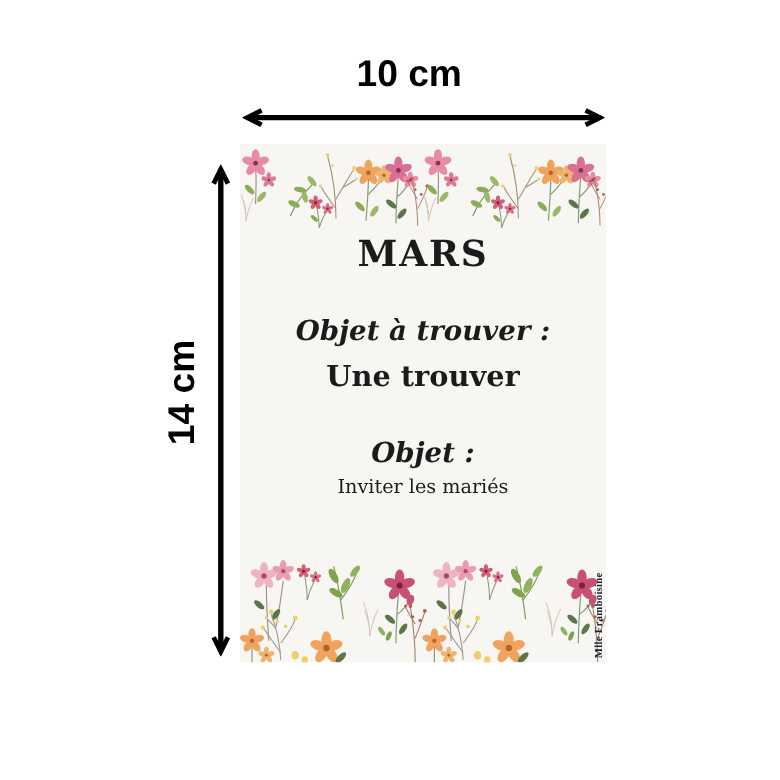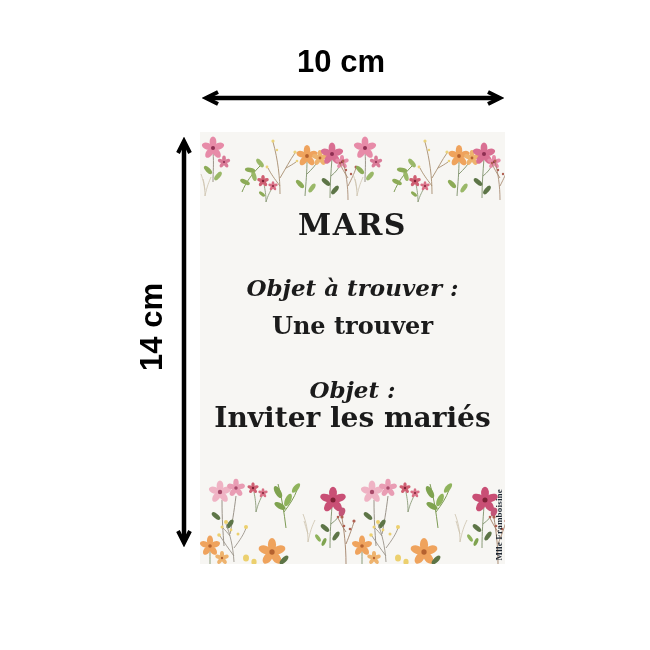--- a/index.html
+++ b/index.html
@@ -14,21 +14,21 @@
   }
   .width-label { left:191px; top:44px; width:300px; text-align:center; }
   .height-label {
     left:83px; top:308px; width:140px; height:38px; text-align:center;
     transform:rotate(-90deg);
   }
   .arrow-svg { position:absolute; }
   .width-arrow { left:202px; top:89px; }
   .height-arrow { left:175px; top:137px; }
   .card {
-    position:absolute; left:200px; top:132px; width:305px; height:432px;
+    position:absolute; left:200px; top:120px; width:305px; height:432px;
     background:#f7f6f3; overflow:hidden;
   }
   .band { position:absolute; left:0; width:305px; }
   .band-top { top:0; }
   .band-bottom { bottom:0; }
   .card-text {
     position:absolute; left:0; width:100%; text-align:center; color:#1b1b1b;
   }
   .month-title {
     top:75px;
@@ -40,21 +40,21 @@
     font-style:italic; font-weight:600; font-size:23px;text-align:center;
   }
   .find-heading { top:142px; }
   .find-item {
     top:179px; font-family:"DejaVu Serif","Liberation Serif",serif;
     font-weight:bold; font-size:24px;
   }
   .dare-heading { top:244px; }
   .dare-text {
     top:274px; font-family:"DejaVu Serif","Liberation Serif",serif;
-    font-weight:bold; font-size:28px; line-height:23px;
+    font-weight:normal; font-size:16px; line-height:23px;
   }
   .watermark {
     position:absolute; right:1px; bottom:4px;
     writing-mode:vertical-rl; transform:rotate(180deg);
     font-family:"Liberation Serif",serif; font-weight:bold; font-size:9px;
     color:#1c2530; letter-spacing:0.2px;
   }
 </style>
 </head>
 <body>

